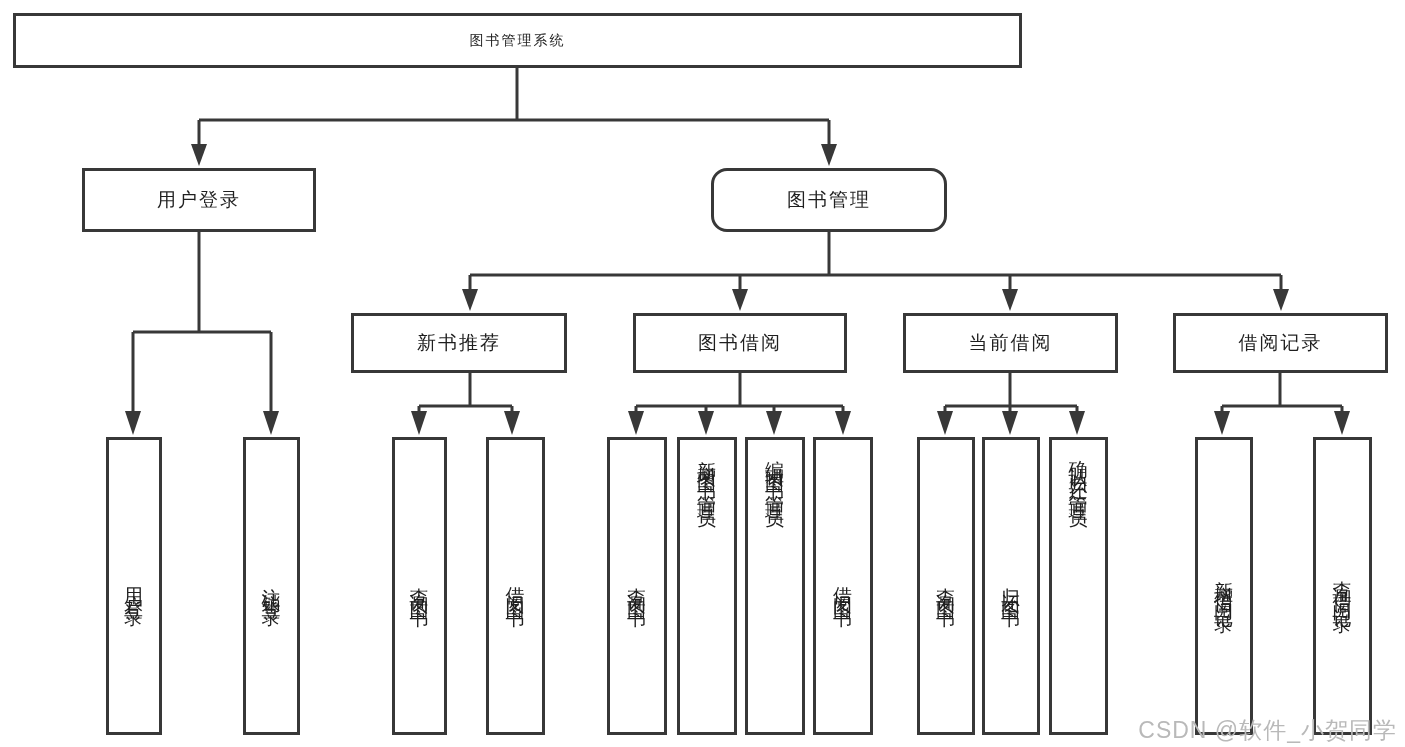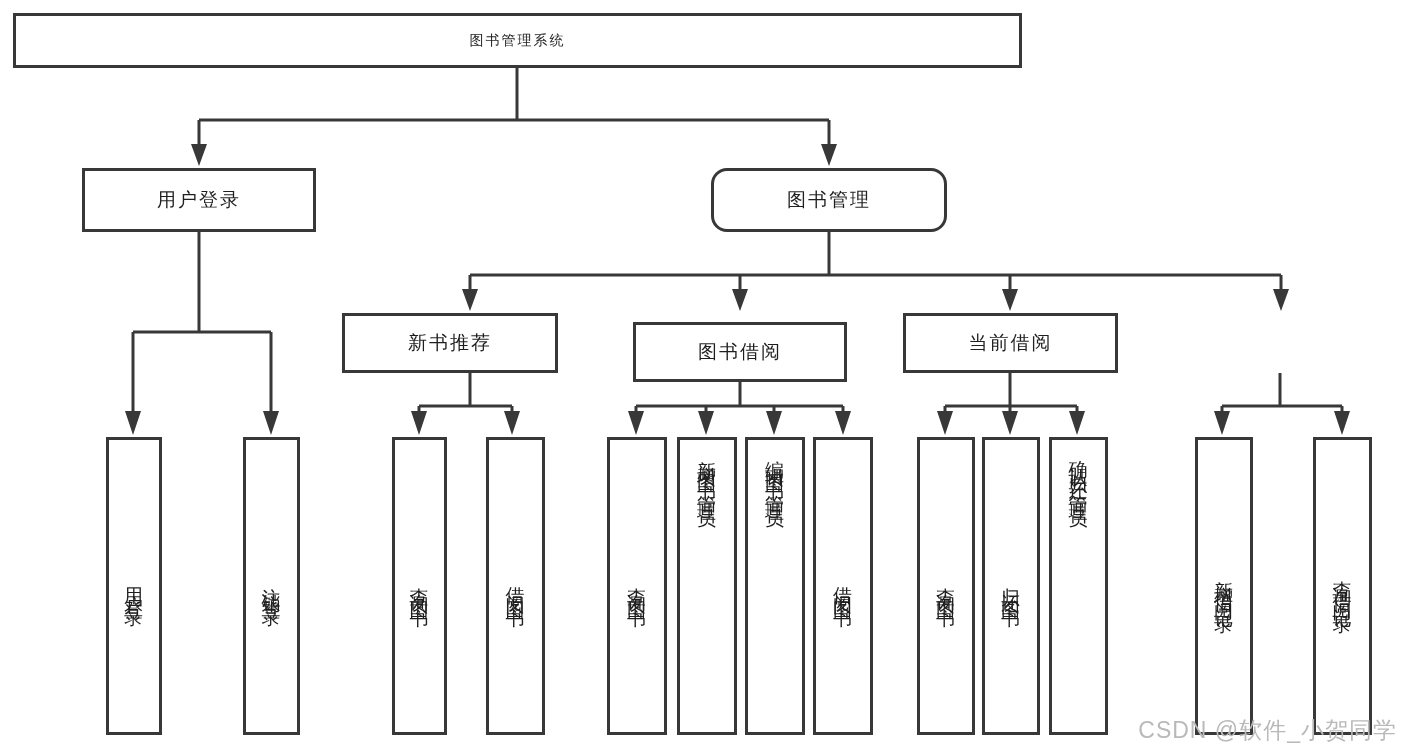--- a/index.html
+++ b/index.html
@@ -127,28 +127,31 @@
     <span>图书管理</span>
   </div>
 
   <div class="node vnode" style="left:106px; top:437px; width:56px; height:298px;">
     <span>用户登录</span>
   </div>
   <div class="node vnode" style="left:243px; top:437px; width:57px; height:298px;">
     <span>注销登录</span>
   </div>
 
-  <div class="node hnode" style="left:342px; top:313px; width:216px; height:60px;font-family:Liberation Mono, monospace;">
+  <div class="node hnode" style="left:351px; top:313px; width:216px; height:60px;font-family:Liberation Mono, monospace;">
     <span>新书推荐</span>
   </div>
-  <div class="node hnode" style="left:633px; top:322px; width:214px; height:60px;">
+  <div class="node hnode" style="left:633px; top:313px; width:214px; height:60px;">
     <span>图书借阅</span>
   </div>
   <div class="node hnode" style="left:903px; top:313px; width:215px; height:60px;">
     <span>当前借阅</span>
+  </div>
+  <div class="node hnode" style="left:1173px; top:313px; width:215px; height:60px;">
+    <span>借阅记录</span>
   </div>
 
   <div class="node vnode" style="left:392px; top:437px; width:55px; height:298px;">
     <span>查询图书</span>
   </div>
   <div class="node vnode" style="left:486px; top:437px; width:59px; height:298px;">
     <span>借阅图书</span>
   </div>
 
   <div class="node vnode" style="left:607px; top:437px; width:60px; height:298px;">

